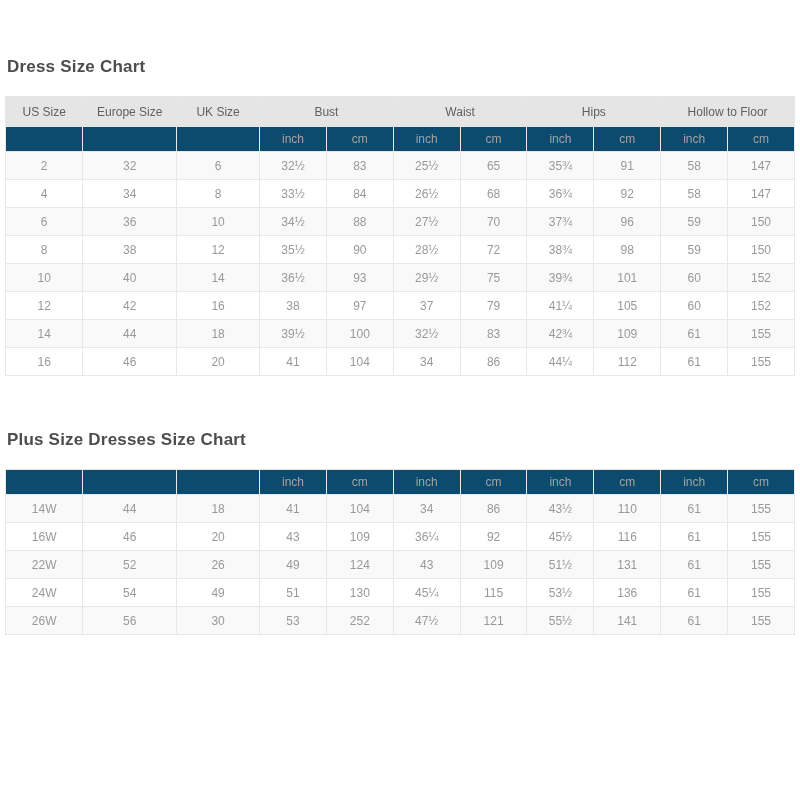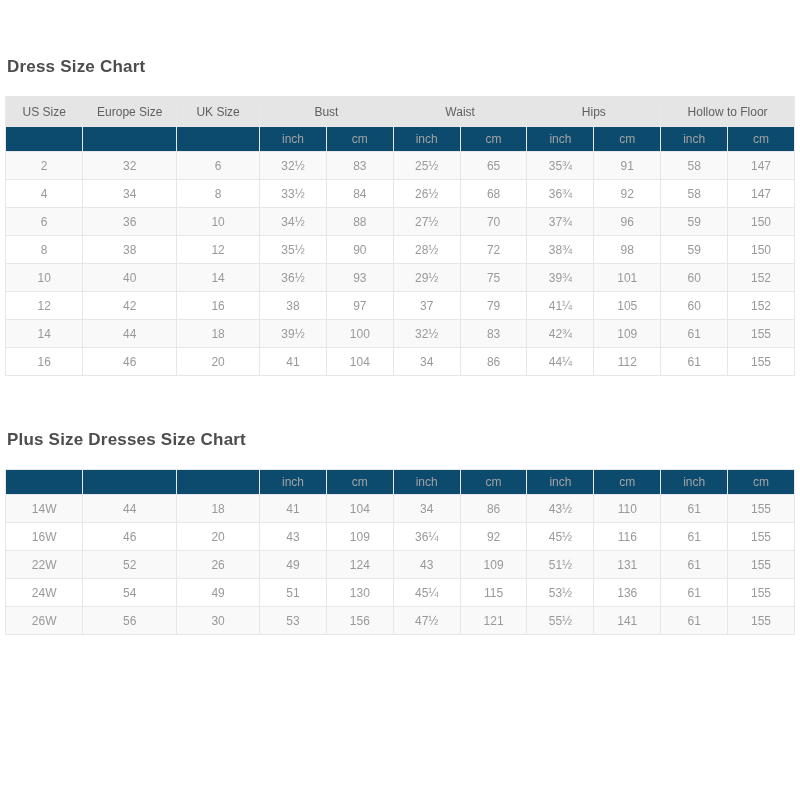--- a/index.html
+++ b/index.html
@@ -302,21 +302,21 @@
             <td>53½</td>
             <td>136</td>
             <td>61</td>
             <td>155</td>
           </tr>
           <tr>
             <td>26W</td>
             <td>56</td>
             <td>30</td>
             <td>53</td>
-            <td>156</td>
+            <td>252</td>
             <td>47½</td>
             <td>121</td>
             <td>55½</td>
             <td>141</td>
             <td>61</td>
             <td>155</td>
           </tr>
         </tbody>
       </table>
   </section>

